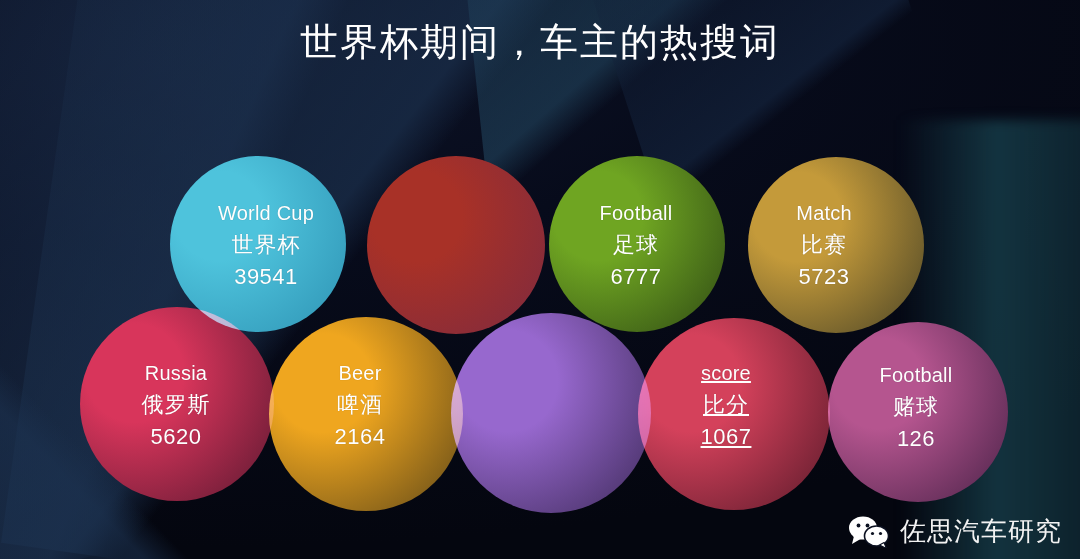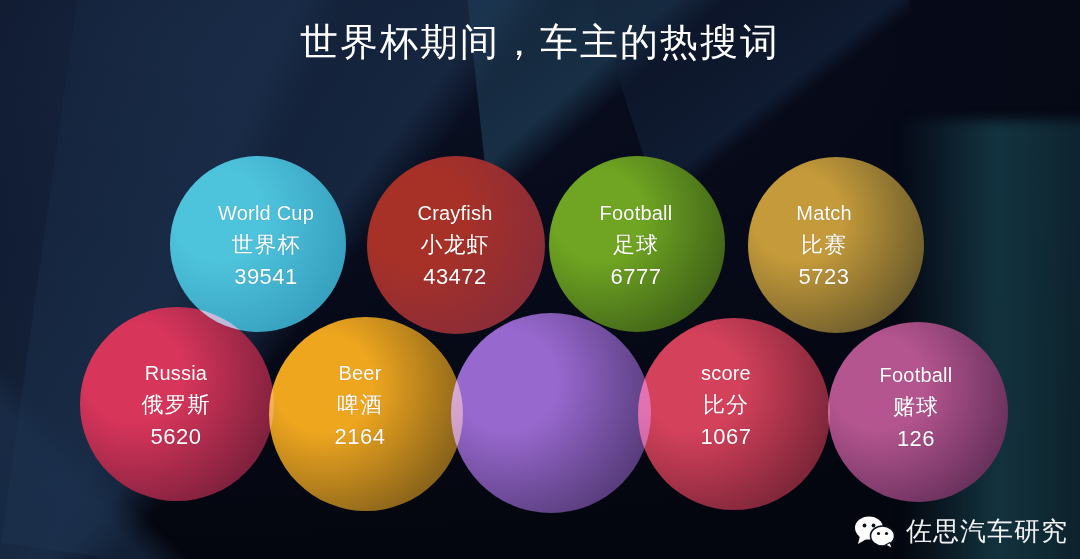--- a/index.html
+++ b/index.html
@@ -115,21 +115,21 @@
   }
   .bubble-label .num {
     display: block;
     font-size: 22px;
     letter-spacing: 0.5px;
   }
 
   
   .watermark {
     position: absolute;
-    right: 12px;
+    right: 18px;
     bottom: 10px;
     display: flex;
     align-items: center;
     gap: 10px;
     z-index: 50;
     text-align: right;
   }
   .watermark .wm-text {
     color: #f2f2f2;
     font-size: 26px;
@@ -162,46 +162,41 @@
       <div class="bubble" style="left: 451px; top: 313px; width: 200px; height: 200px; background: radial-gradient(circle at 28% 34%, rgb(151, 104, 206) 0%, rgb(151, 104, 206) 26%, rgb(62, 42, 90) 100%);"></div>
       <div class="bubble" style="left: 638px; top: 318px; width: 192px; height: 192px; background: radial-gradient(circle at 28% 34%, rgb(212, 65, 91) 0%, rgb(212, 65, 91) 26%, rgb(90, 26, 42) 100%);"></div>
       <div class="bubble" style="left: 828px; top: 322px; width: 180px; height: 180px; background: radial-gradient(circle at 28% 34%, rgb(181, 85, 143) 0%, rgb(181, 85, 143) 26%, rgb(74, 34, 72) 100%);"></div>
     </div>
   <div class="bubbles" id="label-layer">
       <div class="bubble-label" style="left: 266px; top: 238px;">
         <span class="en">World Cup</span>
         <span class="cn">世界杯</span>
         <span class="num">39541</span>
       </div>
-      <div class="bubble-label" style="left: 455px; top: 238px;">
-        <span class="en">Crayfish</span>
-        <span class="cn">小龙虾</span>
-        <span class="num">43472</span>
-      </div>
       <div class="bubble-label" style="left: 636px; top: 238px;">
         <span class="en">Football</span>
         <span class="cn">足球</span>
         <span class="num">6777</span>
       </div>
       <div class="bubble-label" style="left: 824px; top: 238px;">
         <span class="en">Match</span>
         <span class="cn">比赛</span>
         <span class="num">5723</span>
       </div>
       <div class="bubble-label" style="left: 176px; top: 398px;">
         <span class="en">Russia</span>
         <span class="cn">俄罗斯</span>
         <span class="num">5620</span>
       </div>
       <div class="bubble-label" style="left: 360px; top: 398px;">
         <span class="en">Beer</span>
         <span class="cn">啤酒</span>
         <span class="num">2164</span>
       </div>
-      <div class="bubble-label" style="left: 726px; top: 398px;">
+      <div class="bubble-label" style="left: 726px; top: 398px; text-decoration: underline;">
         <span class="en">score</span>
         <span class="cn">比分</span>
         <span class="num">1067</span>
       </div>
       <div class="bubble-label" style="left: 916px; top: 400px;">
         <span class="en">Football</span>
         <span class="cn">赌球</span>
         <span class="num">126</span>
       </div>
     </div>

